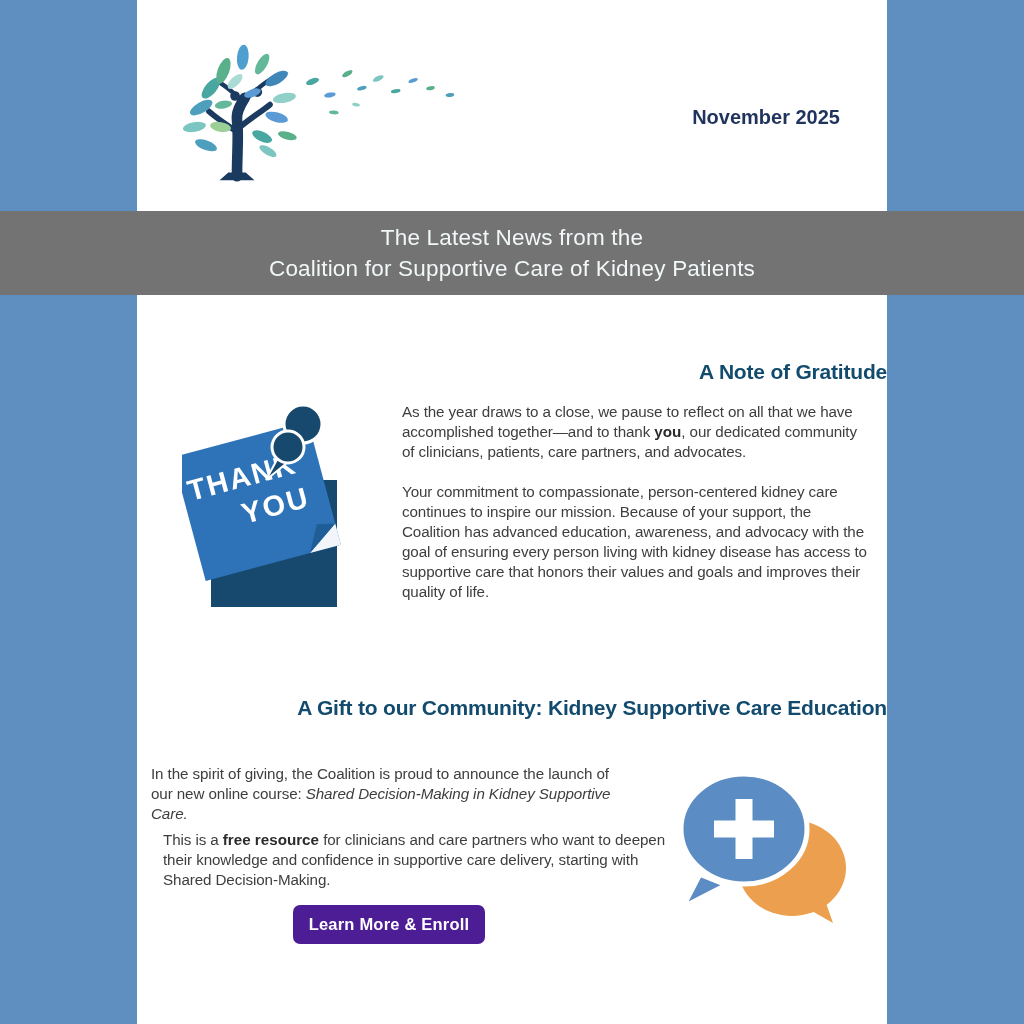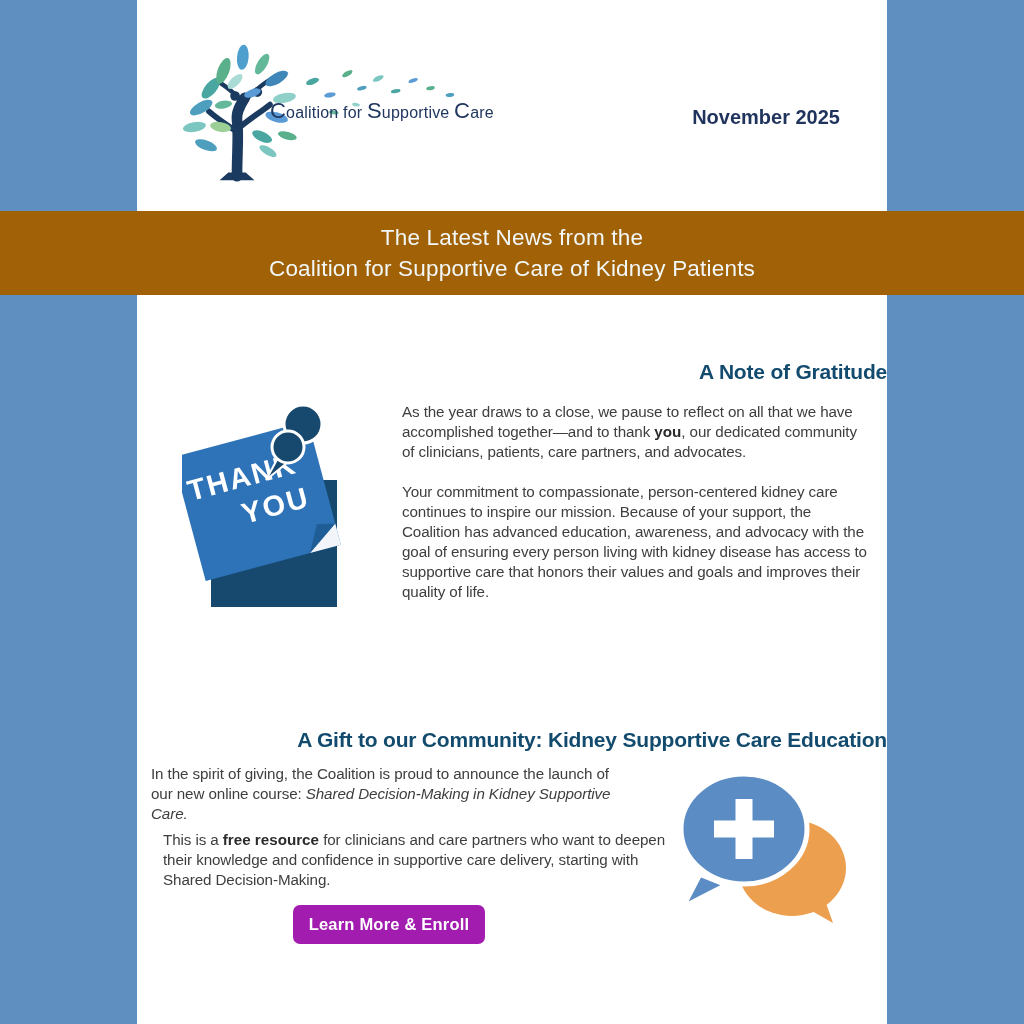--- a/index.html
+++ b/index.html
@@ -15,45 +15,45 @@
   .abs{position:absolute;}
   
   .logo-svg{left:25px;top:35px;width:330px;height:150px;}
   .logo-text{left:133px;top:101px;width:260px;color:#20375f;font-size:16px;line-height:20px;font-weight:500;letter-spacing:.2px;}
   .logo-text .row2{margin-left:-13px;}
   .logo-text .cap{font-size:22px;font-weight:500;}
   .issue-date{right:47px;top:62px;font-size:20px;font-weight:700;color:#1f335c;margin-top:44px;}
   
   .banner{
     position:absolute;left:0;top:211px;width:1024px;height:84px;
-    background:#a16207;z-index:3;
+    background:#737373;z-index:3;
     display:flex;flex-direction:column;align-items:center;justify-content:center;
     color:#f2f7f8;font-size:22.5px;line-height:31px;font-weight:400;letter-spacing:.2px;
     text-align:center;
   }
   
   .section-title{
     left:0;width:750px;text-align:right;
     color:#134b6e;font-size:21px;font-weight:700;letter-spacing:-.2px;
   }
   .gratitude-title{top:343px;}
-  .gift-title{top:704px;margin-top:24px;}
+  .gift-title{top:672px;margin-top:24px;}
   .body-text{
     color:#3e3e3e;font-size:15.2px;line-height:20px;letter-spacing:-.1px;
   }
   .body-text b{color:#2b2b2b;font-weight:800;letter-spacing:0;}
   .p-grat1{left:265px;top:402px;width:468px;}
   .p-grat2{left:265px;top:482px;width:468px;}
   .p-gift1{left:14px;top:764px;width:482px;}
   .p-gift2{left:14px;top:818px;width:505px;}
   .thankyou-svg{left:45px;top:392px;width:160px;height:218px;}
   .chat-svg{left:540px;top:763px;width:172px;height:165px;}
   .enroll-button{
     left:156px;top:905px;width:192px;height:39px;
-    background:#a21caf;border:none;border-radius:7px;cursor:pointer;
+    background:#4c1d95;border:none;border-radius:7px;cursor:pointer;
     color:#ffffff;font-family:"Liberation Sans",sans-serif;
     font-size:16.5px;font-weight:700;letter-spacing:.2px;
     display:flex;align-items:center;justify-content:center;
   }
 </style>
 </head>
 <body>
 
 <div class="content-column">
 
@@ -100,21 +100,20 @@
       <ellipse cx="236" cy="58" rx="5" ry="2" fill="#49a6a0" transform="rotate(-10 236 58)"></ellipse>
       <ellipse cx="254" cy="47" rx="5" ry="2" fill="#5b9bd5" transform="rotate(-20 254 47)"></ellipse>
       <ellipse cx="272" cy="55" rx="4.5" ry="2" fill="#59b08a" transform="rotate(-10 272 55)"></ellipse>
       <ellipse cx="292" cy="62" rx="4.5" ry="2" fill="#4e9fbe" transform="rotate(-8 292 62)"></ellipse>
       <ellipse cx="172" cy="80" rx="5" ry="2" fill="#63b89a" transform="rotate(5 172 80)"></ellipse>
       <ellipse cx="195" cy="72" rx="4" ry="1.8" fill="#8fd0c8" transform="rotate(10 195 72)"></ellipse>
     </g>
   </svg>
 
   <div class="abs logo-text">
-    <div class="row1"><span class="cap">C</span><span>oalition for </span><span class="cap">S</span><span>upportive </span><span class="cap">C</span><span>are</span></div>
   </div>
 
   <div class="abs issue-date">November 2025</div>
 
   <h2 class="abs section-title gratitude-title">A Note of Gratitude</h2>
 
   <svg class="abs thankyou-svg" viewBox="0 0 160 218" xmlns="http://www.w3.org/2000/svg">
     <rect x="29" y="88" width="126" height="127" fill="#17496e"></rect>
     <g transform="rotate(-15 75 110)">
       <rect x="5" y="45" width="140" height="128" fill="#2e73b8"></rect>

